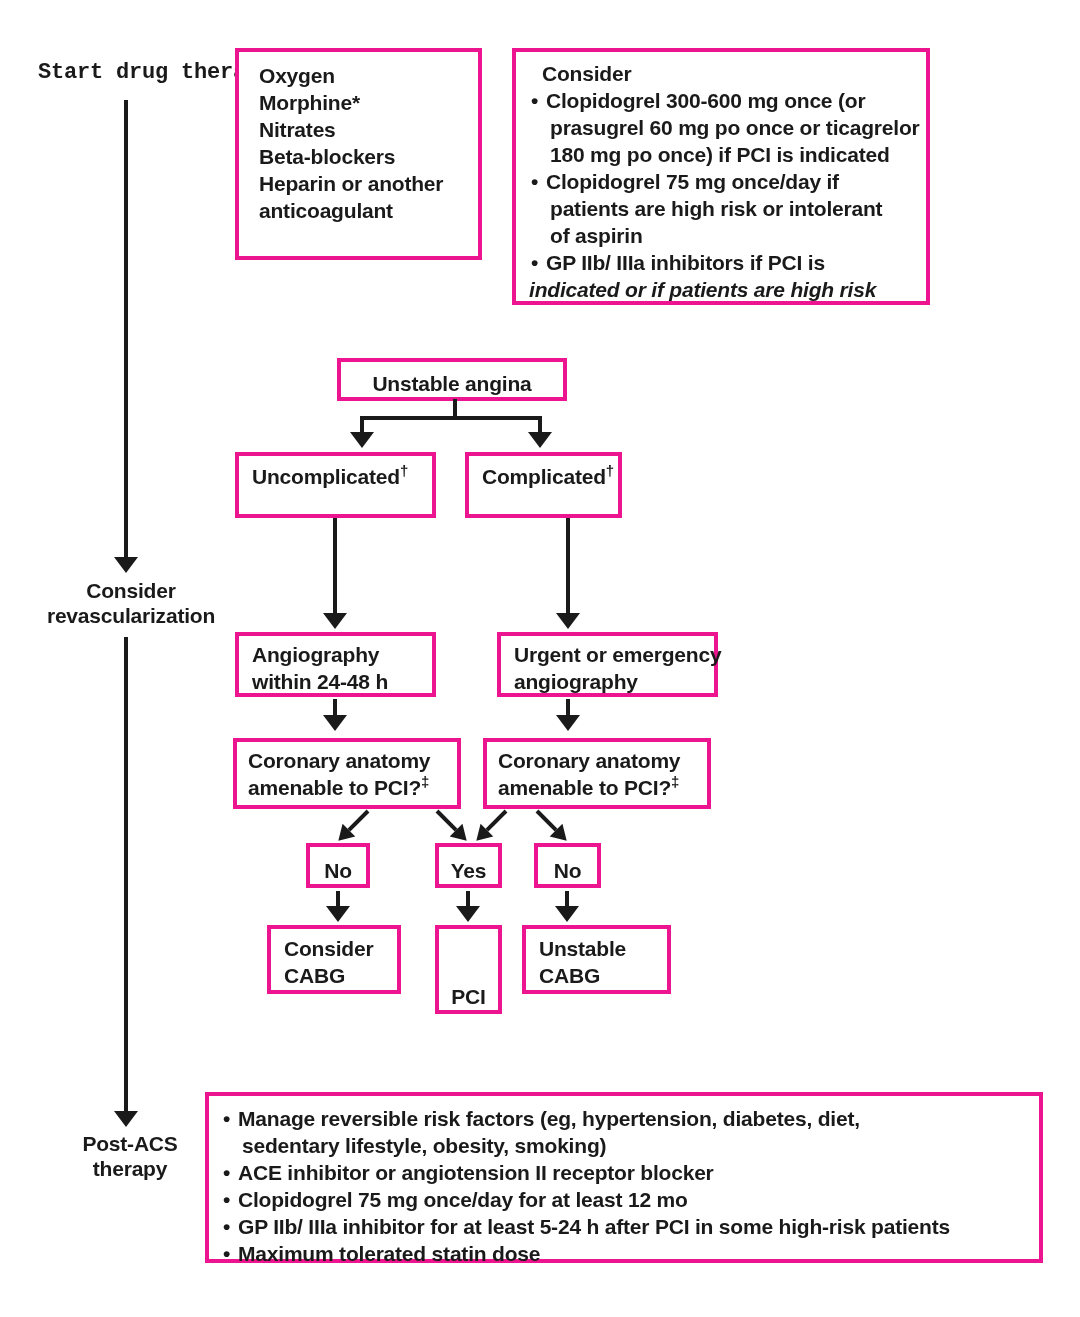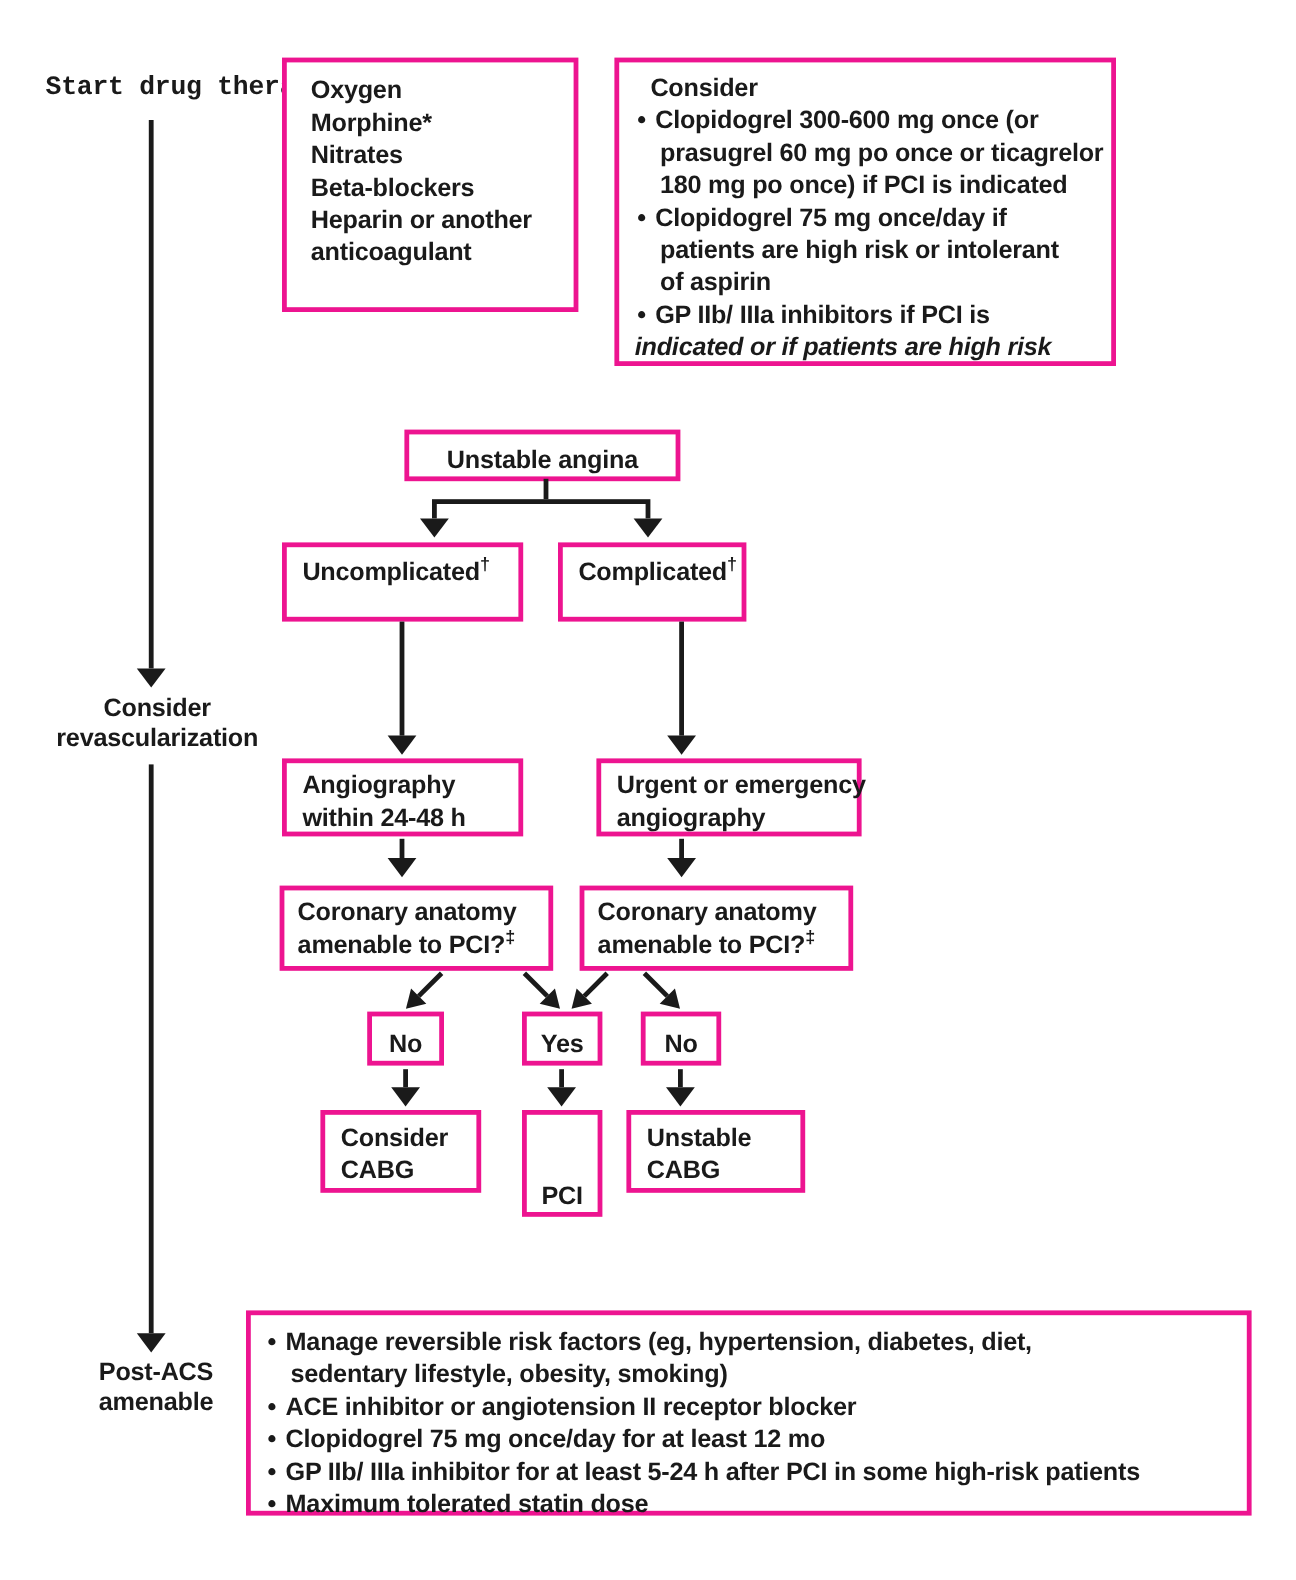--- a/index.html
+++ b/index.html
@@ -46,21 +46,21 @@
 
   <div class="lbl" style="left:38px; top:60px; font-size:22px;font-family:Liberation Mono, monospace;">Start drug therapy</div>
 
   <div class="lbl center" style="left:31px; top:578px; width:200px;">
     <div>Consider</div>
     <div>revascularization</div>
   </div>
 
   <div class="lbl center" style="left:55px; top:1131px; width:150px;">
     <div>Post-ACS</div>
-    <div>amenable</div>
+    <div>therapy</div>
   </div>
 
   <div class="av" style="left:114px; top:100px;">
     <div class="s" style="height:457px;"></div>
       <div class="h"></div>
   </div>
   <div class="av" style="left:114px; top:637px;">
     <div class="s" style="height:474px;"></div>
       <div class="h"></div>
   </div>

